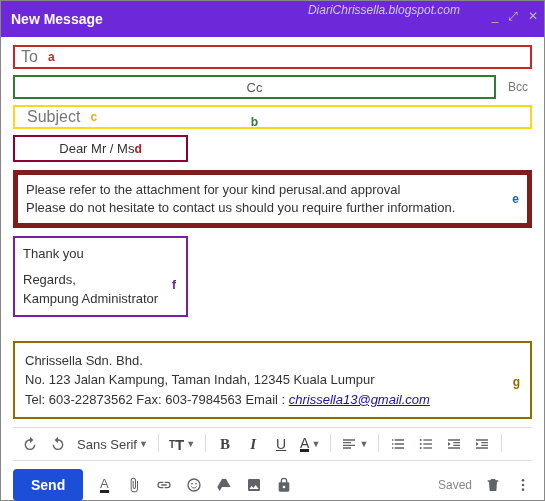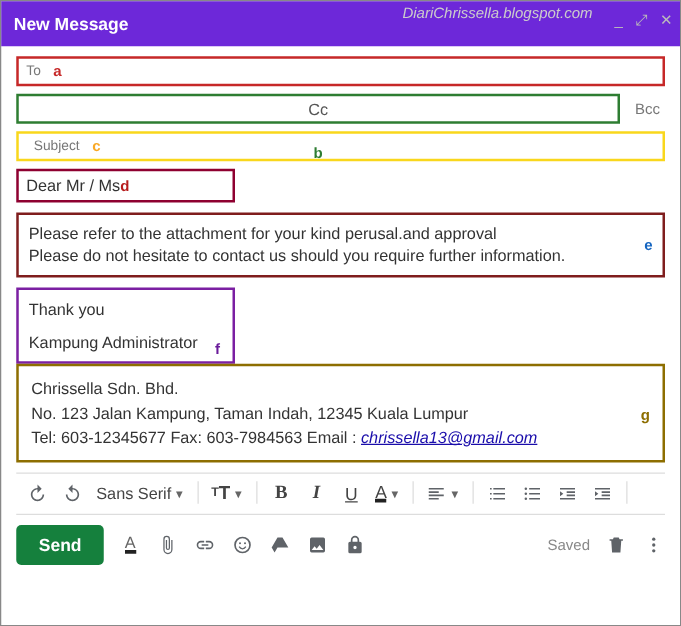--- a/index.html
+++ b/index.html
@@ -1,63 +1,63 @@
 <!DOCTYPE html>
 <html><head>
 <meta charset="utf-8">
 <style>
   * { box-sizing: border-box; margin: 0; padding: 0; }
   body { font-family: Arial, sans-serif; font-size: 13px; background: #f5f5f5; }
   .window { width: 545px; height: 501px; background: #fff; border: 1px solid #888; position: relative; }
   .titlebar { background: #6d28d9; color: #fff; height: 36px; display: flex; align-items: center; padding: 0 10px; position: relative; }
   .titlebar-title { font-size: 14px; font-weight: bold; }
-  .watermark { position: absolute; right: 70px; top: 2px; color: #ccc; font-size: 12px; font-style: italic; }
+  .watermark { position: absolute; right: 84px; top: 2px; color: #ccc; font-size: 12px; font-style: italic; }
   .win-controls { position: absolute; right: 6px; top: 8px; display: flex; gap: 10px; color: #bbb; font-size: 12px; }
   .win-controls span { cursor: pointer; }
   .body-area { padding: 8px 12px 0 12px; }
   .field-row { display: flex; align-items: center; margin-bottom: 6px; gap: 8px; }
   .field-box { border: 2px solid; padding: 3px 6px; display: flex; align-items: center; gap: 10px; height: 24px; flex: 1; }
   .to-box { border-color: #c62828; }
   .cc-box { border-color: #2e7d32; flex-direction: column; }
   .subj-box { border-color: #f9d71c; padding-left: 12px; }
-  .field-label { color: #777; font-size: 11px; }
+  .field-label { color: #777; font-size: 16px; }
   .annot { font-size: 12px; font-weight: bold; font-family: Arial; }
   .annot.a { color: #c62828; }
   .annot.b { color: #2e7d32; }
   .annot.c { color: #f9a825; }
   .annot.d { color: #b71c1c; }
   .annot.e { color: #1565c0; }
   .annot.f { color: #6a1b9a; }
   .annot.g { color: #8d6e00; }
   .bcc { color: #777; font-size: 12px; padding: 0 4px; cursor: pointer; }
   .cc-text { color: #555; }
   .cursor-bar { border-left: 1px solid #555; height: 14px; }
-  .greeting-box { border: 2px solid #8e0030; padding: 4px 6px; width: 175px; display: flex; align-items: center; justify-content: flex-start; margin-top: 4px; margin-bottom: 8px; }
+  .greeting-box { border: 2px solid #8e0030; padding: 4px 6px; width: 175px; display: flex; align-items: center; justify-content: center; margin-top: 4px; margin-bottom: 8px; }
   .greeting-text { color: #333; }
-  .body-box { border: 2px solid #7f1d1d; padding: 6px 8px; color: #333; line-height: 1.4; display: flex; justify-content: space-between; align-items: center; margin-bottom: 8px; }
-  .closing-box { border: 2px solid #7b1fa2; padding: 6px 8px; width: 175px; line-height: 1.5; color: #333; margin-bottom: 0; position: relative; }
+  .body-box { border: 5px solid #7f1d1d; padding: 6px 8px; color: #333; line-height: 1.4; display: flex; justify-content: space-between; align-items: center; margin-bottom: 8px; }
+  .closing-box { border: 2px solid #7b1fa2; padding: 6px 8px; width: 175px; line-height: 1.5; color: #333; margin-bottom: 24px; position: relative; }
   .closing-box .annot { position: absolute; right: 10px; top: 38px; }
   .sig-box { border: 2px solid #8d6e00; padding: 8px 10px; color: #333; line-height: 1.5; position: relative; margin-bottom: 8px; }
   .sig-box .annot { position: absolute; right: 10px; top: 30px; }
   .sig-name { font-weight: normal; }
   .link { color: #1a0dab; text-decoration: underline; font-style: italic; }
   .em { font-style: italic; }
   .toolbar { border-top: 1px solid #ddd; border-bottom: 1px solid #ddd; padding: 6px 8px; display: flex; align-items: flex-start; gap: 10px; color: #444; margin: 0 12px; }
   .tb-btn { cursor: pointer; display: flex; align-items: center; justify-content: center; min-width: 18px; height: 20px; }
   .tb-sep { width: 1px; height: 18px; background: #ddd; }
   .font-name { font-size: 13px; }
   .dropdown-caret { font-size: 9px; color: #666; margin-left: 2px; }
   .tt-big { font-size: 15px; font-weight: bold; }
   .tt-small { font-size: 10px; font-weight: bold; }
   .bold { font-weight: bold; font-family: 'Times New Roman', serif; font-size: 15px; }
   .italic { font-style: italic; font-family: 'Times New Roman', serif; font-size: 15px; font-weight: bold; }
   .underline { text-decoration: underline; font-size: 14px; }
   .color-a { font-size: 14px; border-bottom: 3px solid #222; line-height: 12px; }
   .bottombar { display: flex; align-items: center; padding: 8px 12px; gap: 12px; color: #666; }
-  .send-btn { background: #15803d; color: #fff; border: none; border-radius: 4px; padding: 8px 18px; font-size: 14px; font-weight: bold; cursor: pointer; }
+  .send-btn { background: #1d4ed8; color: #fff; border: none; border-radius: 4px; padding: 8px 18px; font-size: 14px; font-weight: bold; cursor: pointer; }
   .spacer { flex: 1; }
   .saved { color: #888; font-size: 12px; }
   .icon { width: 16px; height: 16px; fill: #5f6368; }
   svg { display:block; }
 </style>
 </head>
 <body>
 
 <div class="window">
 
@@ -105,29 +105,30 @@
       <div>
         <div>Please refer to the attachment for your kind perusal.and approval</div>
         <div>Please do not hesitate to contact us should you require further information.</div>
       </div>
       <span class="annot e">e</span>
     </div>
 
     <div class="closing-box">
       <div>Thank you</div>
       <div style="height:6px"></div>
+      <div>Regards,</div>
       <div>Kampung Administrator</div>
       <span class="annot f">f</span>
     </div>
 
     <div class="sig-box">
       <div class="sig-name">Chrissella Sdn. Bhd.</div>
       <div>No. 123 Jalan Kampung, Taman Indah, 12345 Kuala Lumpur</div>
       <div>
-        <span>Tel: 603-12345677  Fax: 603-7984563  Email : </span><a class="link">chrissella13@gmail.com</a>
+        <span>Tel: 603-22873562  Fax: 603-7984563  Email : </span><a class="link">chrissella13@gmail.com</a>
       </div>
       <span class="annot g">g</span>
     </div>
 
   </div>
 
   <div class="toolbar">
     <div class="tb-btn">
         <svg class="icon" viewBox="0 0 24 24">
           <path d="M12 5V1L7 6l5 5V7c3.3 0 6 2.7 6 6s-2.7 6-6 6-6-2.7-6-6H4c0 4.4 3.6 8 8 8s8-3.6 8-8-3.6-8-8-8z" transform="scale(-1,1) translate(-24,0)"></path>

